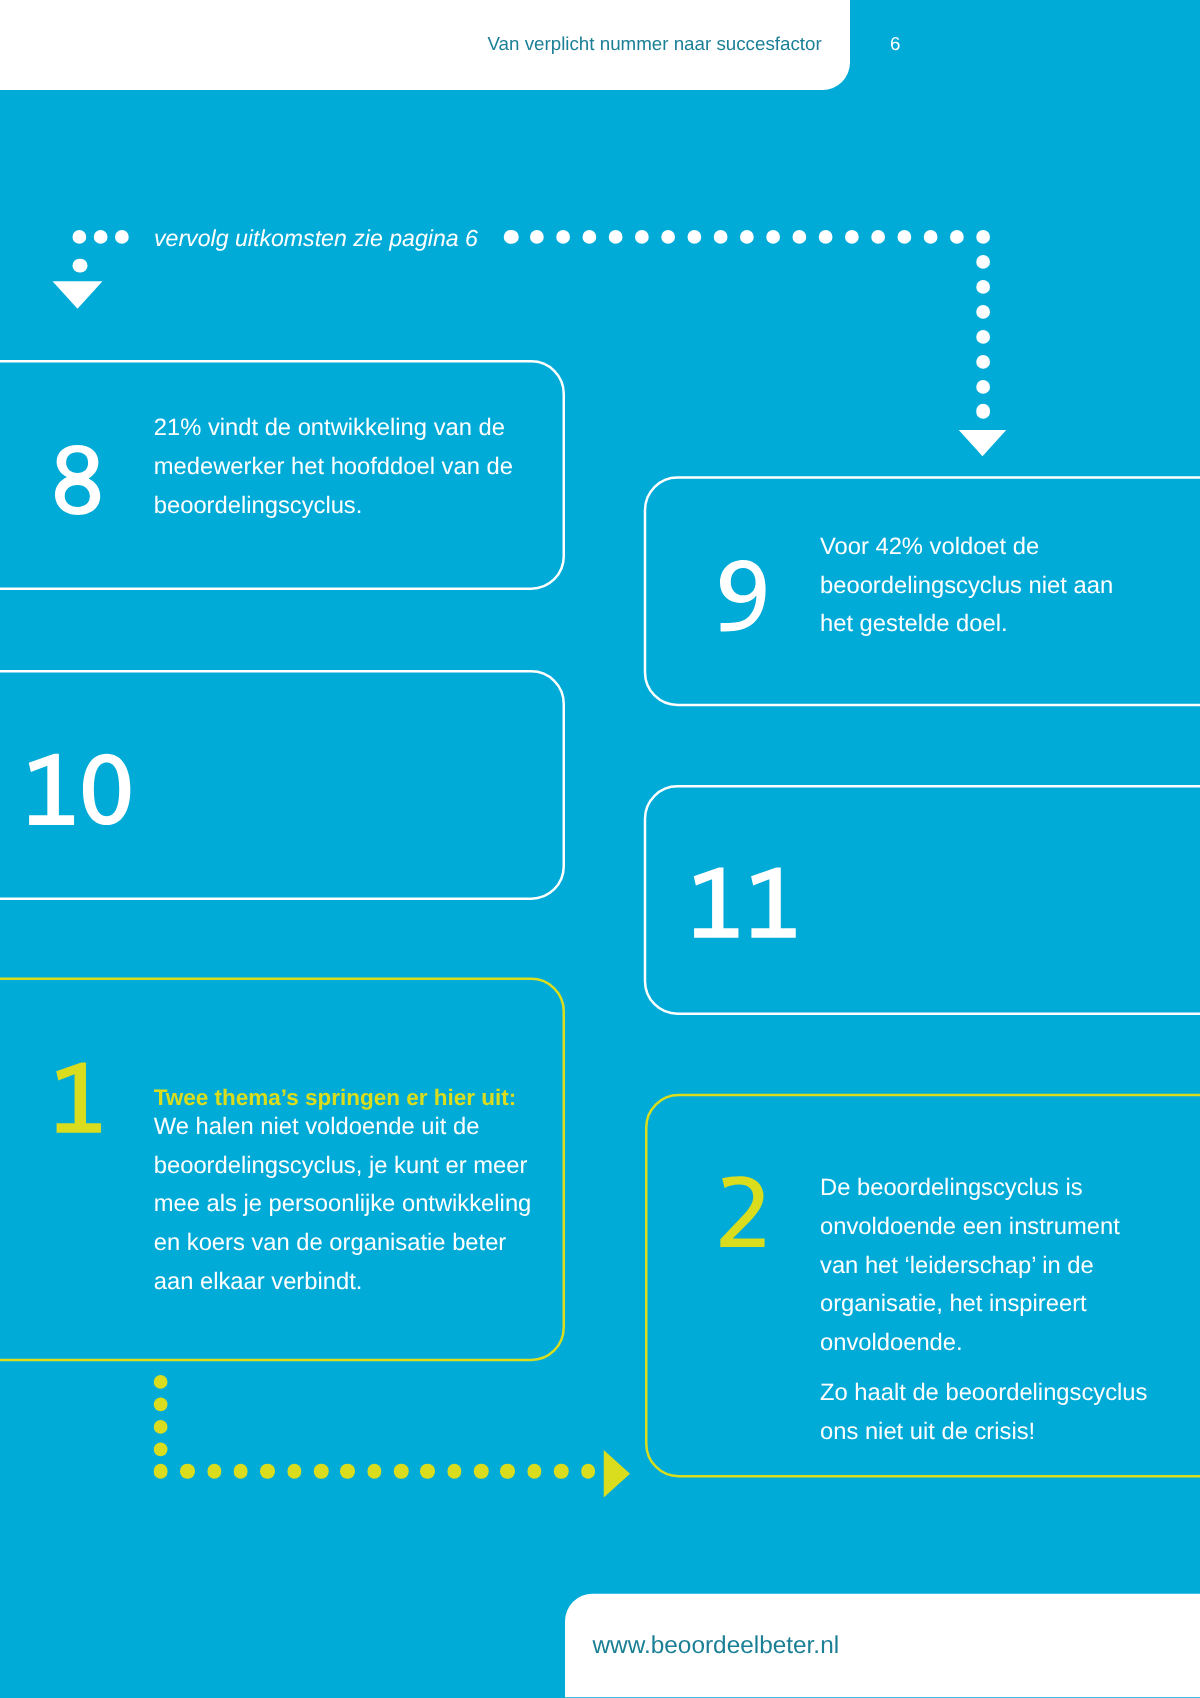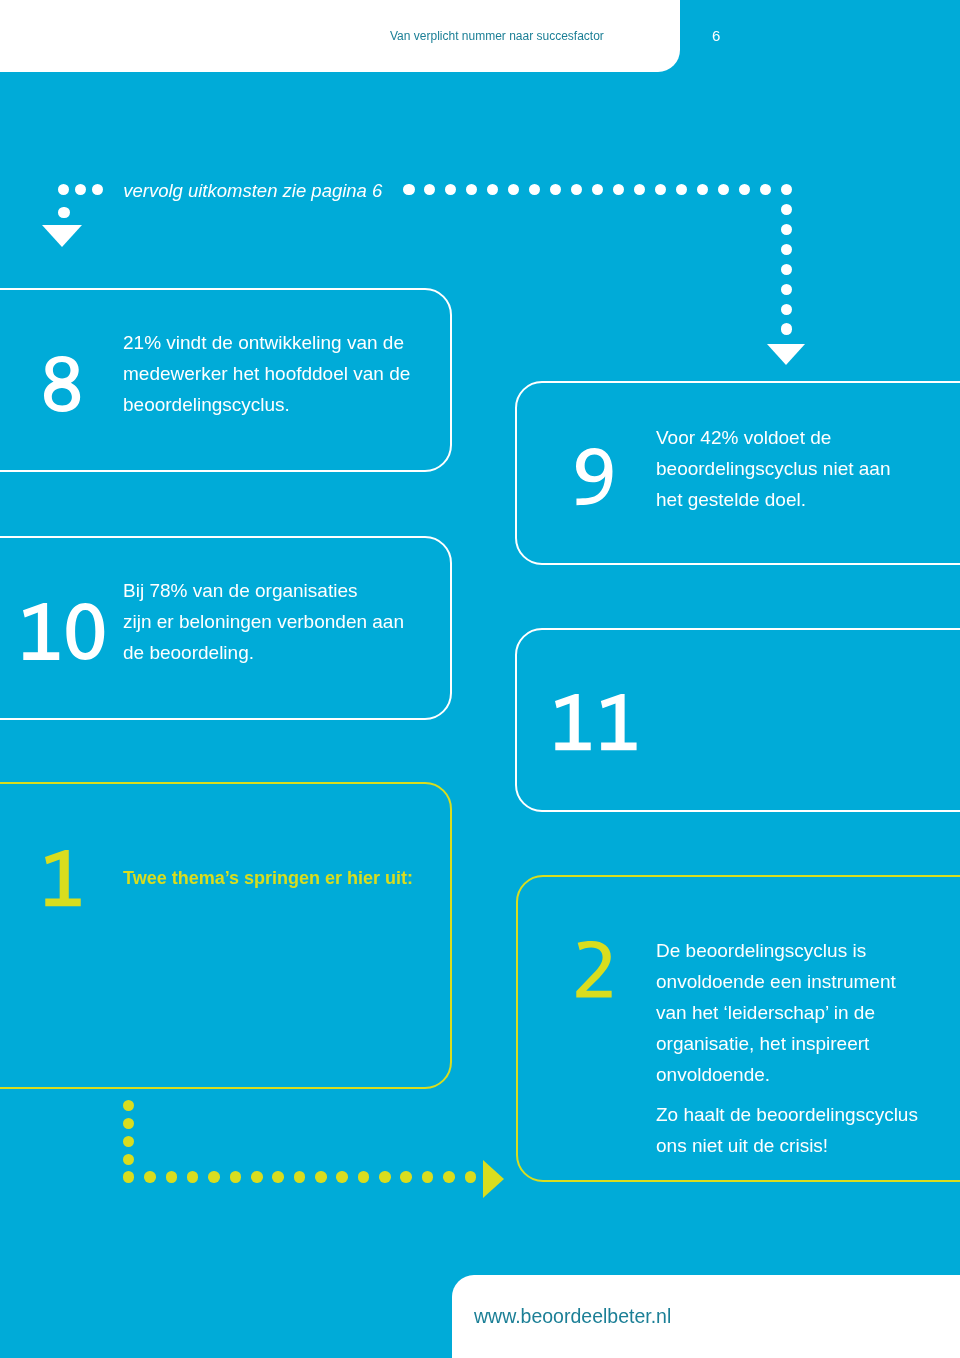--- a/index.html
+++ b/index.html
@@ -7,21 +7,21 @@
   body{
     width:960px;height:1358px;overflow:hidden;position:relative;
     background:#00abd8;
     font-family:"Liberation Sans",sans-serif;
     -webkit-font-smoothing:antialiased;
   }
   .page{position:absolute;left:0;top:0;width:960px;height:1358px;}
 
   
   .header-band{position:absolute;left:0;top:0;width:679.5px;height:72px;background:#ffffff;border-bottom-right-radius:22px;}
-  .header-title{position:absolute;left:390px;top:28px;font-size:12px;color:#1b7f96;line-height:16px;white-space:nowrap;}
+  .header-title{position:absolute;left:390px;top:28px;font-size:15px;color:#1b7f96;line-height:16px;white-space:nowrap;}
   .header-page{position:absolute;left:712px;top:28px;font-size:15px;color:#ffffff;line-height:16px;}
 
   
   .dot{position:absolute;border-radius:50%;background:#ffffff;width:11.5px;height:11.5px;}
   .ydot{position:absolute;border-radius:50%;background:#d9dd1e;width:11.5px;height:11.5px;}
   .label-vervolg{position:absolute;left:123.2px;top:181px;font-size:18.5px;font-style:italic;color:#ffffff;line-height:20px;white-space:nowrap;}
   .tri-down{position:absolute;width:0;height:0;border-left:20.4px solid transparent;border-right:20.4px solid transparent;border-top:22.7px solid #ffffff;}
   .tri-down.small{border-left-width:19.15px;border-right-width:19.15px;border-top-width:21.2px;}
   .tri-right-y{position:absolute;width:0;height:0;border-top:19.2px solid transparent;border-bottom:19.2px solid transparent;border-left:21.7px solid #d9dd1e;}
 
@@ -108,41 +108,43 @@
 het gestelde doel.</div>
 
   <div class="box" style="left:-40px;top:536px;width:492px;height:184px;"></div>
   <div class="num" style="left:23px;top:602.8px;">
       <svg width="81.28" height="57" viewBox="0 0 142.6 100" fill="#ffffff" fill-rule="evenodd" aria-hidden="true">
         <path transform="translate(0,0)" d="M35.7 0 L42.3 0 L42.3 86.4 L63.6 86.4 L63.6 100 L0.5 100 L0.5 86.4 L26.1 86.4 L26.1 16.8 L3.0 25.5 L0 12.5 Z"></path>
         <path transform="translate(76.1,0)" d="M33.2 0 C12.6 0 0 18.9 0 50 C0 81.1 12.6 100 33.2 100 C53.9 100 66.5 81.1 66.5 50 C66.5 18.9 53.9 0 33.2 0 Z M33.2 12.1 C45.4 12.1 50.9 25.6 50.9 50 C50.9 74.1 45.4 87.6 33.2 87.6 C21.0 87.6 15.3 74.1 15.3 50 C15.3 25.6 21.0 12.1 33.2 12.1 Z"></path>
       </svg>
       <span class="lbl">10</span>
     </div>
-  <div class="txt" style="left:123px;top:575.4px;">Bij 78% van de organisaties
-zijn er beloningen verbonden aan
-de beoordeling.</div>
 
   <div class="box" style="left:515px;top:628px;width:485px;height:184px;"></div>
   <div class="num" style="left:555px;top:693.9px;">
       <svg width="81.60" height="56.2" viewBox="0 0 145.2 100" fill="#ffffff" fill-rule="evenodd" aria-hidden="true">
         <path transform="translate(0,0)" d="M35.7 0 L42.3 0 L42.3 86.4 L63.6 86.4 L63.6 100 L0.5 100 L0.5 86.4 L26.1 86.4 L26.1 16.8 L3.0 25.5 L0 12.5 Z"></path>
         <path transform="translate(81.6,0)" d="M35.7 0 L42.3 0 L42.3 86.4 L63.6 86.4 L63.6 100 L0.5 100 L0.5 86.4 L26.1 86.4 L26.1 16.8 L3.0 25.5 L0 12.5 Z"></path>
       </svg>
       <span class="lbl">11</span>
     </div>
 
   <div class="box yellow" style="left:-40px;top:782px;width:492px;height:307px;"></div>
   <div class="num" style="left:45px;top:849.7px;">
       <svg width="35.74" height="56.2" viewBox="0 0 63.599999999999994 100" fill="#d9dd1e" fill-rule="evenodd" aria-hidden="true">
         <path transform="translate(0,0)" d="M35.7 0 L42.3 0 L42.3 86.4 L63.6 86.4 L63.6 100 L0.5 100 L0.5 86.4 L26.1 86.4 L26.1 16.8 L3.0 25.5 L0 12.5 Z"></path>
       </svg>
       <span class="lbl">1</span>
     </div>
   <div class="txt head" style="left:123px;top:863px;">Twee thema’s springen er hier uit:</div>
+  <div class="txt" style="left:123px;top:886.2px;">We halen niet voldoende uit de
+beoordelingscyclus, je kunt er meer
+mee als je persoonlijke ontwikkeling
+en koers van de organisatie beter
+aan elkaar verbindt.</div>
 
   <div class="box yellow" style="left:516px;top:875px;width:484px;height:307px;"></div>
   <div class="num" style="left:576.3px;top:941px;">
       <svg width="35.66" height="56.6" viewBox="0 0 63 100" fill="#d9dd1e" fill-rule="evenodd" aria-hidden="true">
         <path transform="translate(0,0)" d="M3.0 3.0 C10.0 1.0 19.0 0 28.0 0 C48.0 0 61.5 10.5 61.5 28.0 C61.5 40.0 55.0 50.0 42.0 64.0 L18.0 88.0 L63.0 88.0 L63.0 100 L0.5 100 L0.5 89.0 L30.0 58.0 C41.5 46.0 47.0 38.0 47.0 28.5 C47.0 18.0 39.5 11.5 27.0 11.5 C19.5 11.5 12.0 13.5 6.5 16.5 Z"></path>
       </svg>
       <span class="lbl">2</span>
     </div>
   <div class="txt" style="left:656px;top:916px;margin-top:19px;">De beoordelingscyclus is
 onvoldoende een instrument

